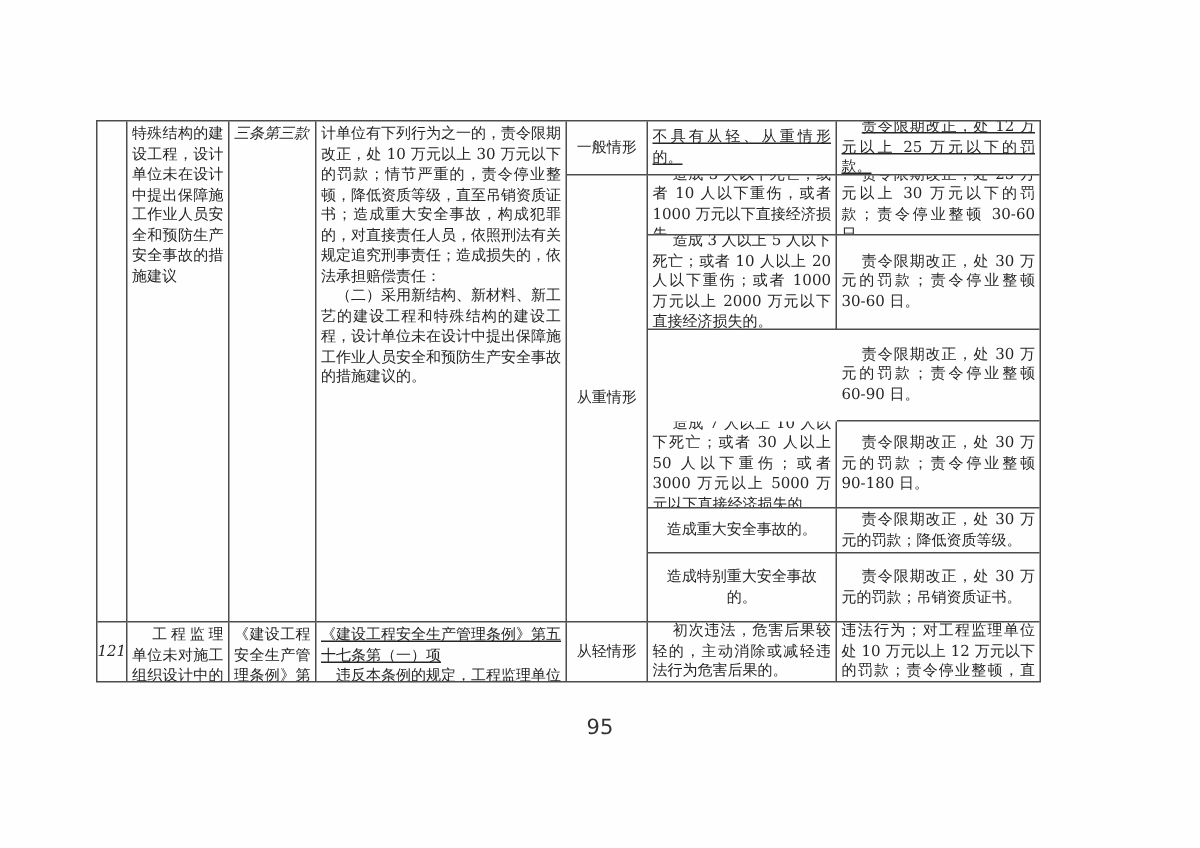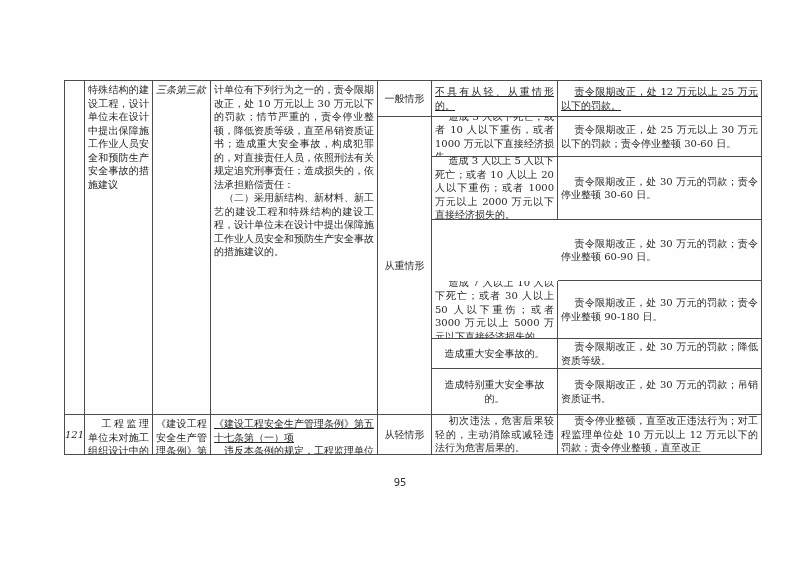--- a/index.html
+++ b/index.html
@@ -4,21 +4,21 @@
 <style>
   html,body{margin:0;padding:0;}
   body{
     width:800px;height:565px;position:relative;
     background:#ffffff;color:#262626;
     font-family:"DejaVu Serif","Liberation Serif",serif;
     overflow:hidden;
   }
   .sheet{position:absolute;inset:0;background:#fefefe;}
   .tbl{
-    position:absolute;left:64px;top:80px;width:698px;height:375px;
+    position:absolute;left:64px;top:80px;width:630px;height:375px;
     display:grid;box-sizing:border-box;
     grid-template-columns:20px 68px 58px 167px 54px 126px 1fr;
     grid-template-rows:36px 40px 63px 61px 58px 30px 46px 1fr;
     border:1px solid #4d4d4d;
     font-size:10px;line-height:13.5px;
   }
   .cell{
     box-sizing:border-box;overflow:hidden;
     border-right:1px solid #4d4d4d;border-bottom:1px solid #4d4d4d;
     padding:2px 3px;
@@ -42,21 +42,21 @@
   .c6{grid-column:6;} .c7{grid-column:7;}
   .r1{grid-row:1;text-decoration:underline;} .r2{grid-row:2;} .r3{grid-row:3;} .r4{grid-row:4;}
   .r5{grid-row:5;} .r6{grid-row:6;} .r7{grid-row:7;} .r8{grid-row:8;}
   .g-no2 {grid-column:1;grid-row:8;font-style:italic;}
   .g-vio2{grid-column:2;grid-row:8;}
   .g-ref2{grid-column:3;grid-row:8;}
   .g-sta2{grid-column:4;grid-row:8;text-decoration:underline;}
   .g-sit3{grid-column:5;grid-row:8;}
   .pageno{
     position:absolute;left:0;right:0;top:477px;
-    text-align:center;font-size:10px;color:#333;
+    text-align:center;font-size:14px;color:#333;
     font-family:"DejaVu Sans","Liberation Sans",sans-serif;
   }
 </style>
 </head>
 <body>
 
 <div class="sheet">
 
   <div class="tbl">
 

